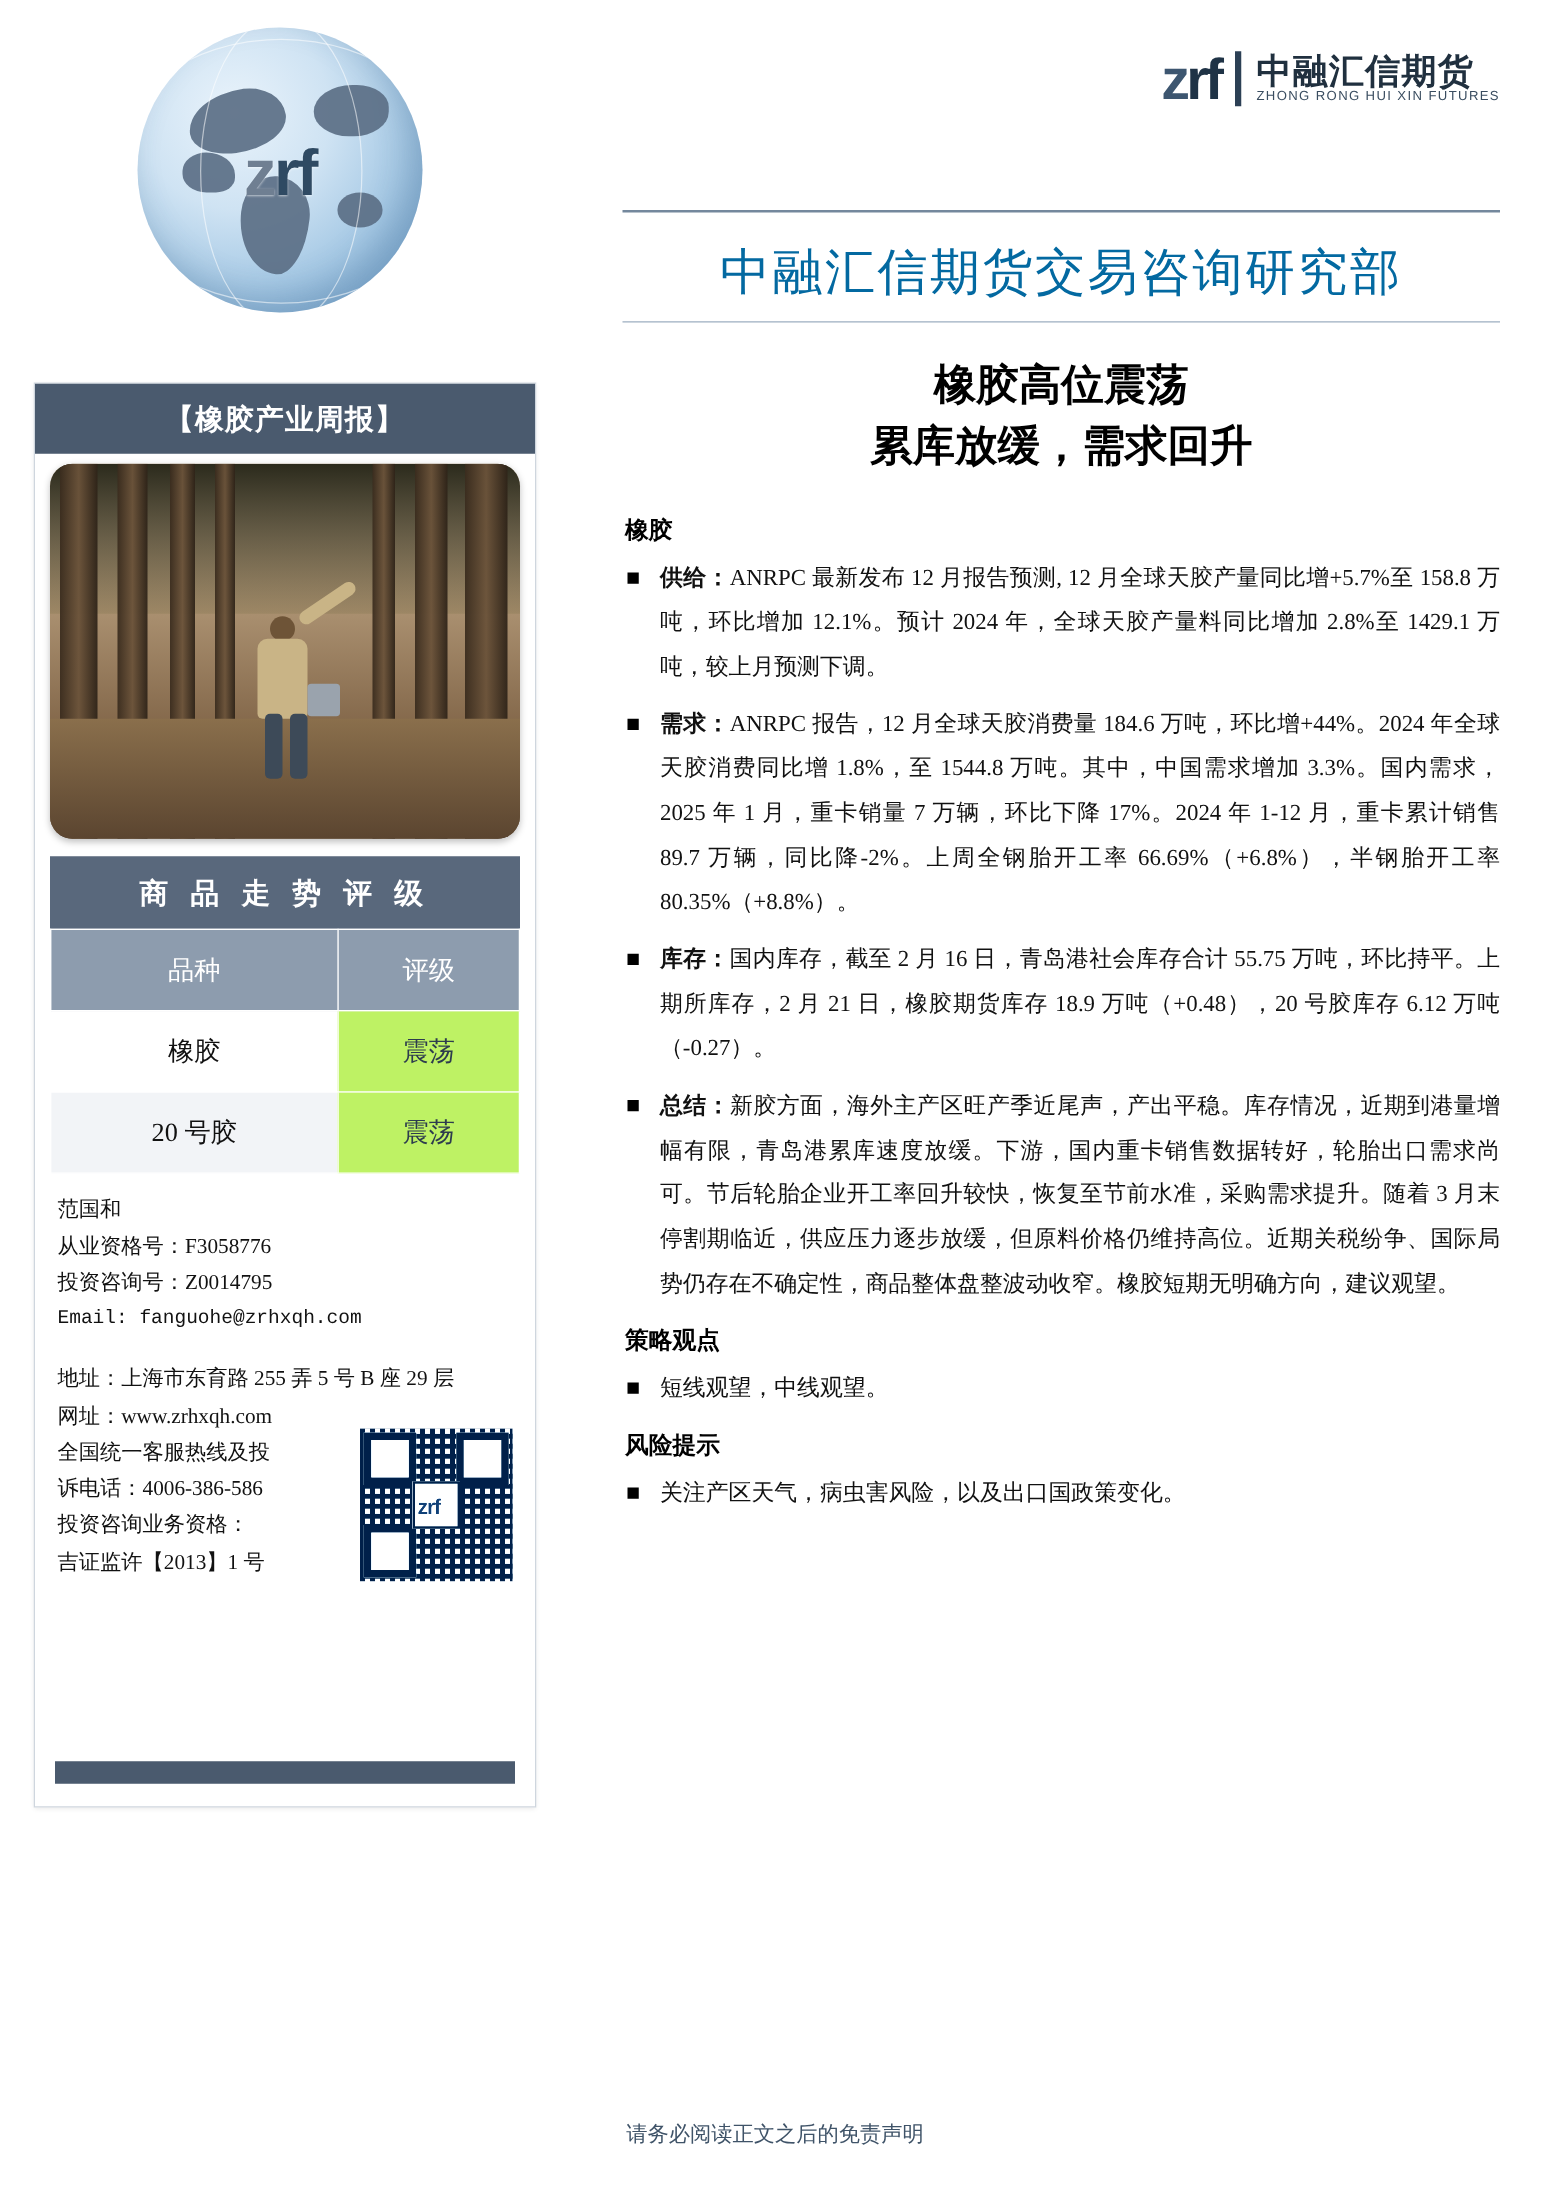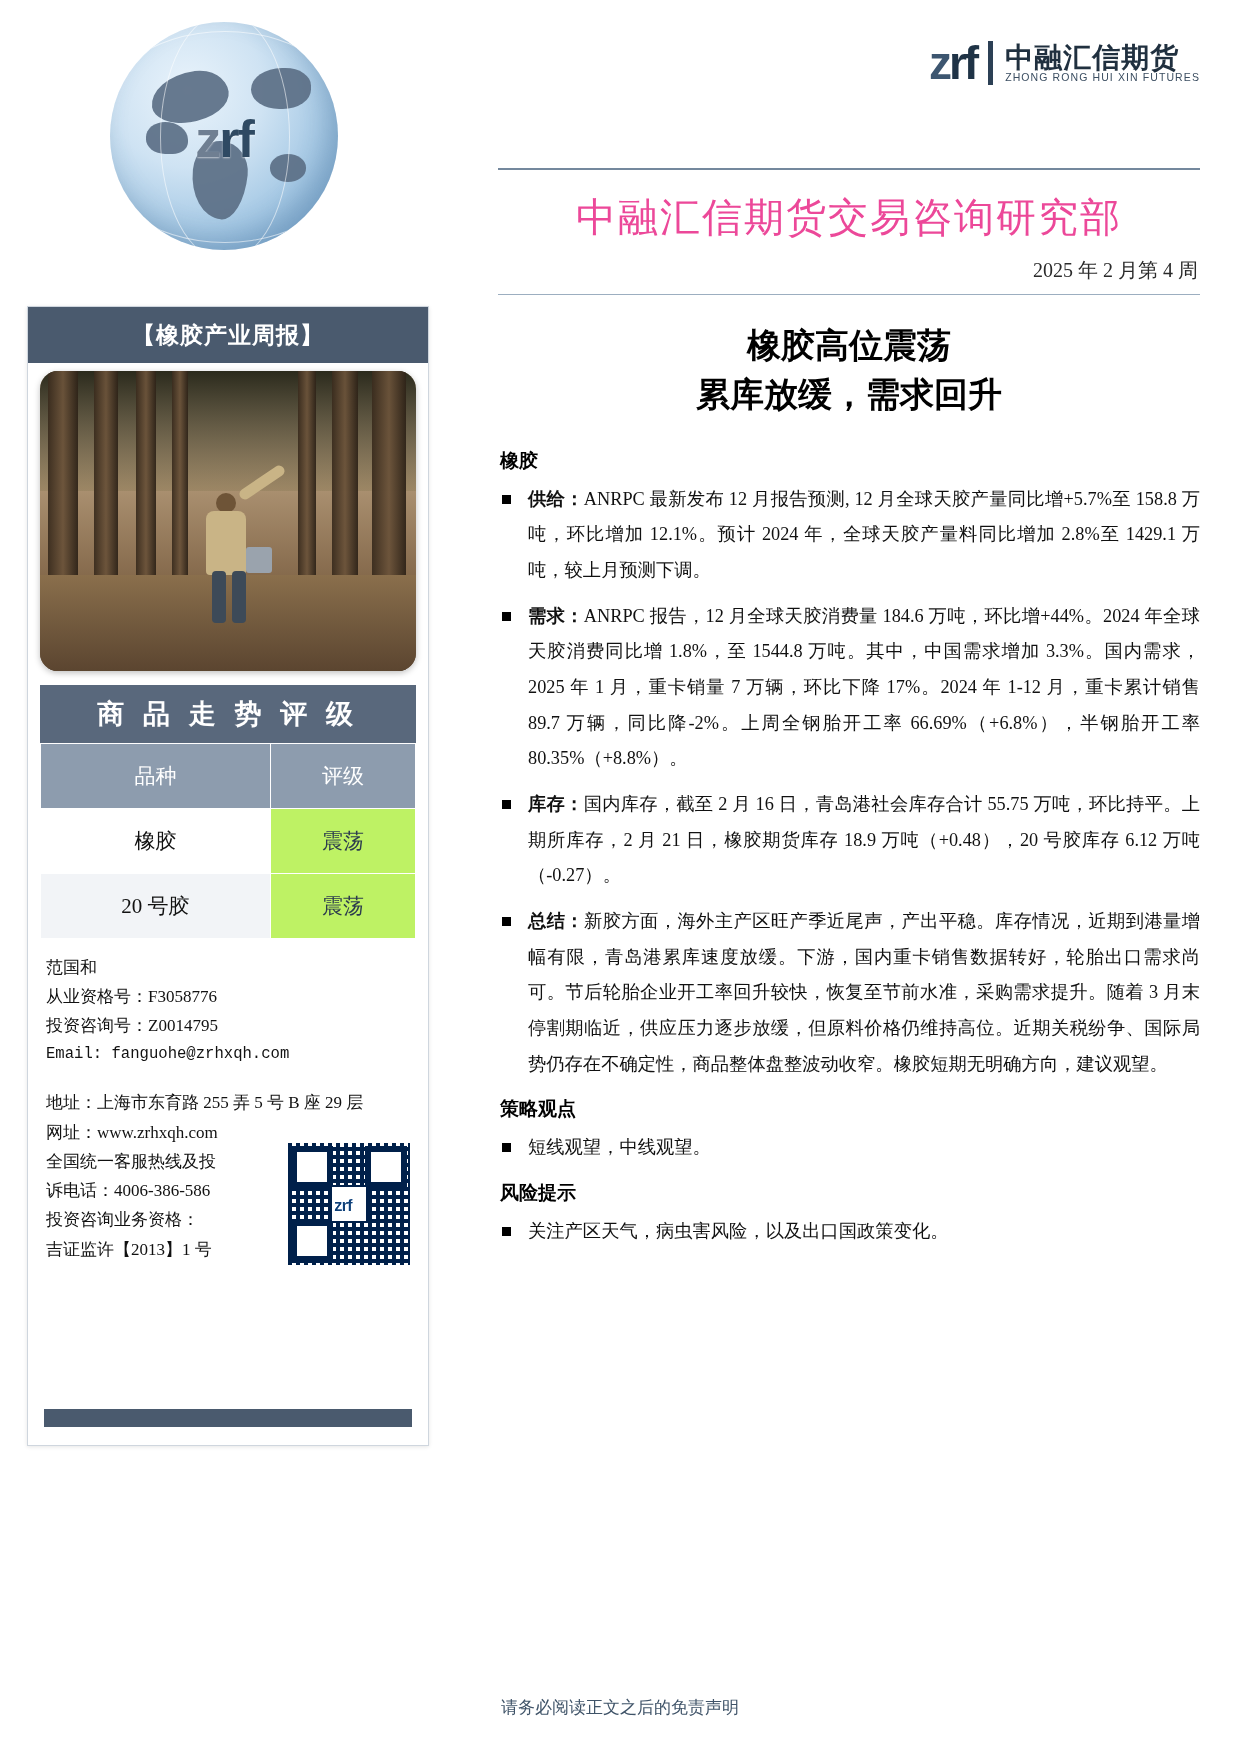--- a/index.html
+++ b/index.html
@@ -50,21 +50,21 @@
   .brand-cn{font-size:28px;font-weight:bold;color:#20303f;letter-spacing:1px;}
   .brand-en{font-size:10.5px;color:#3a4d60;letter-spacing:1.1px;font-family:"Liberation Sans",sans-serif;}
 
   
   .right{
     position:absolute;left:498px;top:168px;width:702px;
   }
   .rule{height:2px;background:#46607c;opacity:.75;}
   .rule.thin{height:1px;background:#7b93ab;}
   .dept-title{
-    text-align:center;font-size:40px;letter-spacing:2px;color:#ec4899;
+    text-align:center;font-size:40px;letter-spacing:2px;color:#0369a1;
     margin:20px 0 12px 0;font-weight:normal;
   }
   .issue{
     text-align:right;font-size:20px;color:#2a2a2a;margin:0 2px 10px 0;
   }
   .headline{
     text-align:center;font-size:34px;font-weight:bold;line-height:1.45;
     margin:26px 0 28px 0;color:#000;
   }
   .sec-h{
@@ -102,21 +102,21 @@
   .worker-head{position:absolute;left:176px;top:122px;width:20px;height:20px;border-radius:50%;background:#6e5437;}
   .worker-body{position:absolute;left:166px;top:140px;width:40px;height:64px;background:#c9b486;border-radius:8px 8px 4px 4px;}
   .worker-arm{position:absolute;left:196px;top:106px;width:52px;height:11px;background:#c9b486;transform:rotate(-34deg);border-radius:6px;}
   .worker-leg{position:absolute;left:172px;top:200px;width:14px;height:52px;background:#3d4a58;border-radius:4px;}
   .worker-leg2{position:absolute;left:192px;top:200px;width:14px;height:52px;background:#3d4a58;border-radius:4px;}
   .bucket{position:absolute;left:206px;top:176px;width:26px;height:26px;background:#9aa3ad;border-radius:3px;}
 
   .rating-head{
     margin:14px 12px 0 12px;height:58px;background:#59687c;color:#fff;
     display:flex;align-items:center;justify-content:center;
-    font-size:27px;font-weight:bold;letter-spacing:6px;
+    font-size:23px;font-weight:bold;letter-spacing:6px;
   }
   table.rating{
     margin:0 12px;width:calc(100% - 24px);border-collapse:collapse;
   }
   table.rating th{
     background:#8d9cae;color:#fff;font-size:21px;font-weight:normal;height:62px;border:1px solid #ffffff;
   }
   table.rating td{
     height:62px;text-align:center;font-size:21px;border:1px solid #ffffff;
   }
@@ -175,21 +175,20 @@
   <div class="brand-bar"></div>
   <div class="brand-txt">
     <div class="brand-cn">中融汇信期货</div>
     <div class="brand-en">ZHONG RONG HUI XIN FUTURES</div>
   </div>
 </div>
 
 <div class="right">
   <div class="rule"></div>
   <div class="dept-title">中融汇信期货交易咨询研究部</div>
-  <div class="issue">2025 年 2 月第 4 周</div>
   <div class="rule thin"></div>
 
   <div class="headline">
     <div>橡胶高位震荡</div>
     <div>累库放缓，需求回升</div>
   </div>
 
   <div class="sec-h">橡胶</div>
   <ul class="bullets">
     <li><span class="lbl">供给：</span><span>ANRPC 最新发布 12 月报告预测, 12 月全球天胶产量同比增+5.7%至 158.8 万吨，环比增加 12.1%。预计 2024 年，全球天胶产量料同比增加 2.8%至 1429.1 万吨，较上月预测下调。</span></li>

